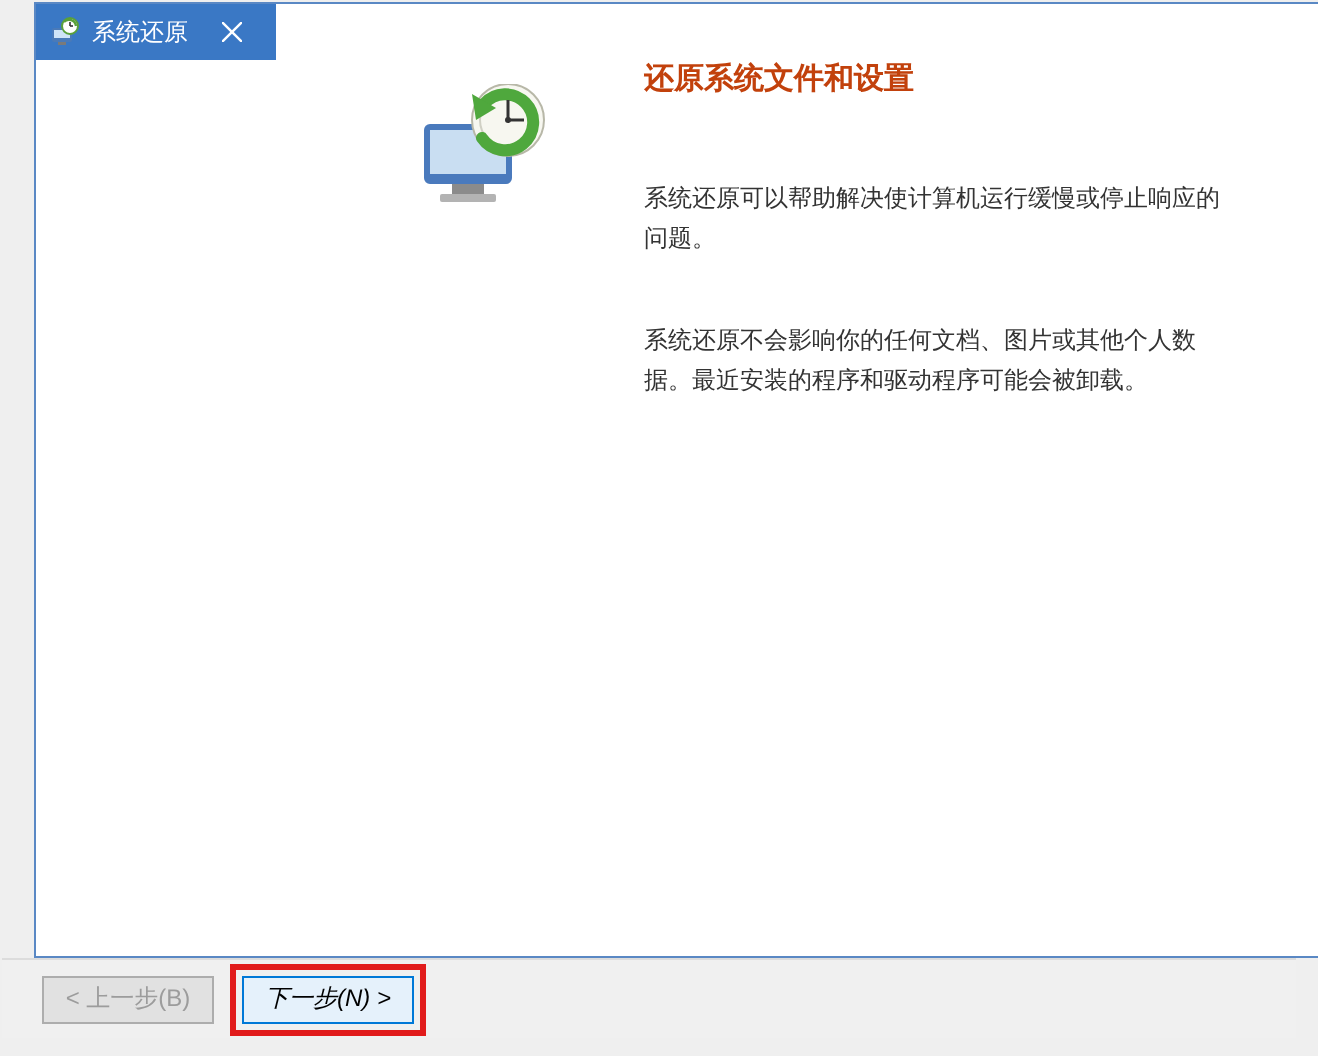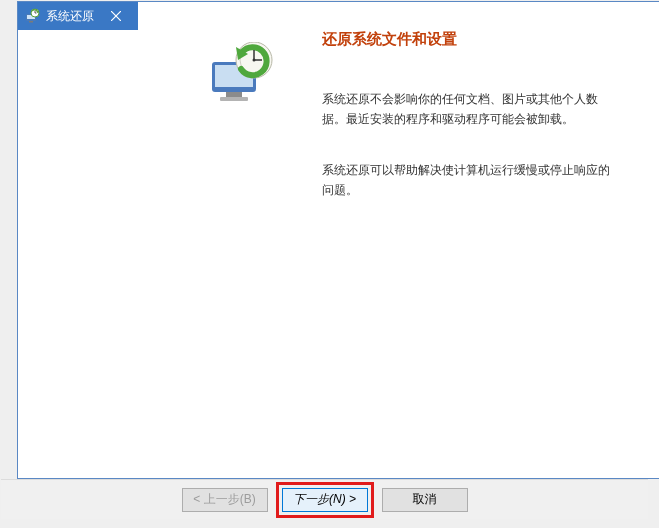--- a/index.html
+++ b/index.html
@@ -85,22 +85,22 @@
       color: #333;
       line-height: 1.7;
       margin-bottom: 30px;
     }
     .footer {
       height: 40px;
       background: #f0f0f0;
       border-top: 1px solid #dcdcdc;
       display: flex;
       align-items: center;
-      justify-content: center;
-      padding: 0 30px;
+      justify-content: flex-start;
+      padding: 0 20px;
       gap: 8px;
       margin: 0 1px 1px 1px;
       width: 647px;
     }
     .btn {
       min-width: 86px;
       height: 24px;
       background: #e1e1e1;
       border: 1px solid #adadad;
       font-size: 12px;
@@ -165,25 +165,24 @@
         <path d="M 36 10 A 14 14 0 1 1 35 27" fill="none" stroke="#4fa83d" stroke-width="6" stroke-linecap="round"></path>
         <polygon points="30,5 42,12 32,18" fill="#4fa83d"></polygon>
 
         <line x1="48" y1="18" x2="48" y2="8" stroke="#333" stroke-width="1.5"></line>
         <line x1="48" y1="18" x2="56" y2="18" stroke="#333" stroke-width="1.5"></line>
         <circle cx="48" cy="18" r="1.5" fill="#333"></circle>
       </svg>
     </div>
     <div class="right-col">
       <h1 class="heading">还原系统文件和设置</h1>
+      <p class="para">系统还原可以帮助解决使计算机运行缓慢或停止响应的问题。</p>
       <p class="para">系统还原不会影响你的任何文档、图片或其他个人数据。最近安装的程序和驱动程序可能会被卸载。</p>
-      <p class="para">系统还原可以帮助解决使计算机运行缓慢或停止响应的问题。</p>
     </div>
   </div>
 </div>
 
 <div class="footer">
   <button class="btn" disabled="">&lt; 上一步(B)</button>
   <span class="highlight-box">
     <button class="btn btn-primary">下一步(N) &gt;</button>
   </span>
-  <button class="btn">取消</button>
 </div>
 
 </body></html>

